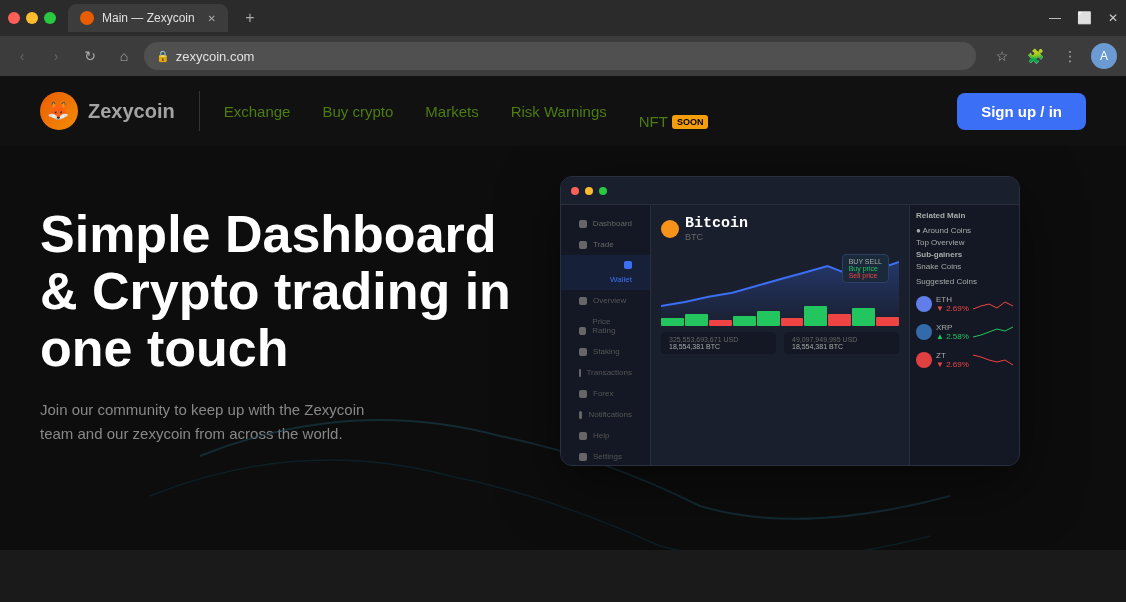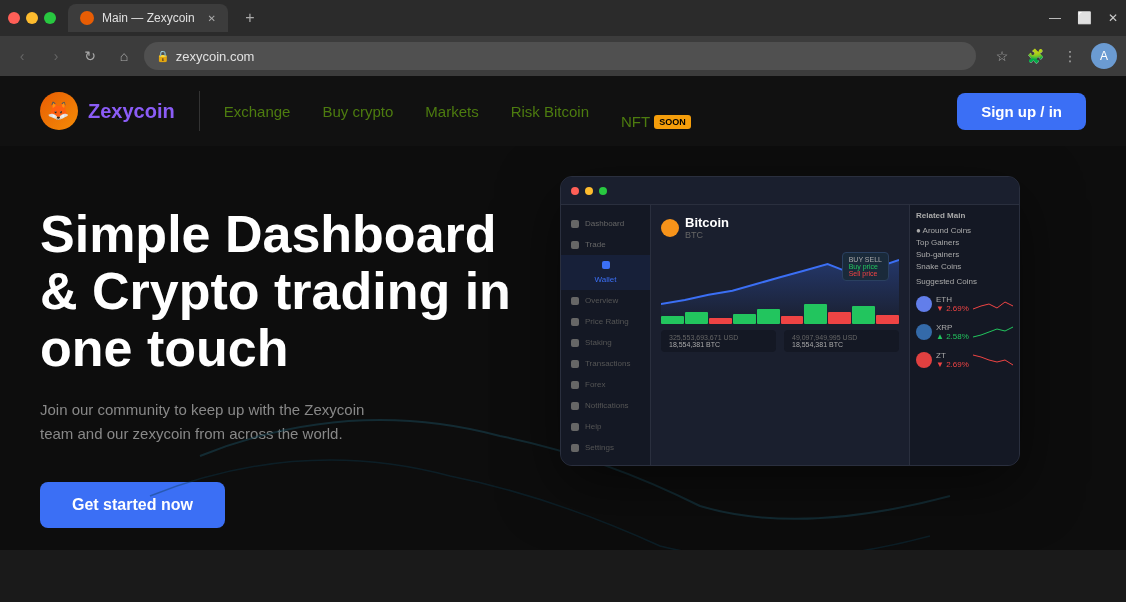--- a/index.html
+++ b/index.html
@@ -71,21 +71,21 @@
       background: #111111;
       position: relative; z-index: 10;
     }
     .logo { display: flex; align-items: center; gap: 10px; }
     .logo-icon {
       width: 38px; height: 38px; border-radius: 50%;
       background: linear-gradient(135deg, #e85d04, #f48c06);
       display: flex; align-items: center; justify-content: center;
       font-size: 18px;
     }
-    .logo-text { font-size: 20px; font-weight: 700; color: #8b5cf6; }
+    .logo-text { font-size: 20px; font-weight: 700; color: #a3a3a3; }
     .nav-divider { width: 1px; height: 40px; background: #333; margin: 0 24px; }
     .nav-links { display: flex; align-items: center; gap: 32px; }
     .nav-link { font-size: 15px; color: #4d7c0f; cursor: pointer; text-decoration: none; }
     .nft-badge {
       background: #f59e0b; color: #000; font-size: 9px; font-weight: 700;
       padding: 2px 5px; border-radius: 3px; margin-left: 4px;
     }
     .nft-nav { display: flex; align-items: center; margin-top: 21px; }
     .signup-btn {
       margin-left: auto;
@@ -143,30 +143,30 @@
     .md-green { background: #28c840; }
     .mockup-body {
       display: flex; height: calc(100% - 28px);
     }
     .mockup-sidebar {
       width: 90px; background: #141824;
       border-right: 1px solid #2a2f3e;
       padding: 8px 0;
     }
     .sidebar-item {
-      padding: 6px 10px; font-size: 9px; color: #666;
-      display: flex; align-items: center; gap: 6px;
+      padding: 6px 18px; font-size: 9px; color: #666;
+      display: flex; align-items: flex-end; gap: 6px;
       cursor: pointer;
     }
     .sidebar-item.active { color: #3b6ff5; background: rgba(59,111,245,0.1); flex-direction: column; }
     .sidebar-icon { width: 8px; height: 8px; background: currentColor; border-radius: 2px; }
     .mockup-main { flex: 1; padding: 10px; }
     .coin-header { display: flex; align-items: center; gap: 6px; margin-bottom: 4px; }
     .coin-avatar { width: 18px; height: 18px; background: #f7931a; border-radius: 50%; }
-    .coin-name { font-size: 13px; color: white; font-weight: 600; }
+    .coin-name { font-size: 15px; color: white; font-weight: 600; font-family: Liberation Mono, monospace; }
     .coin-sub { font-size: 9px; color: #666; }
     .coin-price { font-size: 22px; font-weight: 700; color: white; }
     .coin-change { font-size: 10px; color: #22c55e; margin-left: 8px; }
     .chart-area {
       height: 80px; position: relative; margin-top: 4px;
       display: flex; align-items: flex-end; gap: 1px;
     }
     .chart-line-svg { width: 100%; height: 100%; position: absolute; top: 0; left: 0; }
     .mockup-stats {
       display: flex; gap: 8px; margin-top: 6px;
@@ -258,34 +258,33 @@
   <nav class="navbar">
     <div class="logo">
       <div class="logo-icon">🦊</div>
       <span class="logo-text">Zexycoin</span>
     </div>
     <div class="nav-divider"></div>
     <div class="nav-links">
       <a class="nav-link">Exchange</a>
       <a class="nav-link">Buy crypto</a>
       <a class="nav-link">Markets</a>
-      <a class="nav-link">Risk Bitcoin</a>
+      <a class="nav-link">Risk Warnings</a>
       <div class="nft-nav">
         <a class="nav-link">NFT</a>
         <span class="nft-badge">SOON</span>
       </div>
     </div>
     <button class="signup-btn">Sign up / in</button>
   </nav>
 
   <div class="hero">
     <div class="hero-left">
       <h1 class="hero-title">Simple Dashboard &amp; Crypto trading in one touch</h1>
       <p class="hero-subtitle">Join our community to keep up with the Zexycoin team and our zexycoin from across the world.</p>
-      <button class="cta-btn">Get started now</button>
     </div>
 
     <div class="hero-right">
       <div class="dashboard-mockup">
 
         <div class="mockup-titlebar">
           <div class="mockup-dot md-red"></div>
           <div class="mockup-dot md-yellow"></div>
           <div class="mockup-dot md-green"></div>
         </div>
@@ -388,22 +387,22 @@
                 <div class="stat-label" style="font-size:7px;color:#666;">49,097,949,995 USD</div>
                 <div class="stat-label" style="font-size:7px;color:#aaa;">18,554,381 BTC</div>
               </div>
             </div>
           </div>
 
           <div class="related-panel">
             <div class="related-title">Related Main</div>
 
             <div style="font-size:8px;color:#aaa;margin-bottom:3px;">● Around Coins</div>
-            <div style="font-size:8px;color:#aaa;margin-bottom:3px;">Top Gainers</div>
-            <div style="font-size:8px;color:#aaa;margin-bottom:3px;">Sub-gainers</div>
+            <div style="font-size:8px;color:#aaa;margin-bottom:3px;">Top Overview</div>
+            <div style="font-size:8px;color:#aaa;margin-bottom:3px;font-weight:bold;">Sub-gainers</div>
             <div style="font-size:8px;color:#aaa;margin-bottom:6px;">Snake Coins</div>
             <div style="font-size:8px;color:#aaa;margin-bottom:8px;">Suggested Coins</div>
 
             <div class="related-coin">
               <div class="rc-avatar" style="background:#627eea;"></div>
               <div class="rc-info">
                 <div class="rc-name">ETH</div>
                 <div class="rc-change rc-negative">▼ 2.69%</div>
               </div>
               <svg class="rc-chart" viewBox="0 0 40 20">

